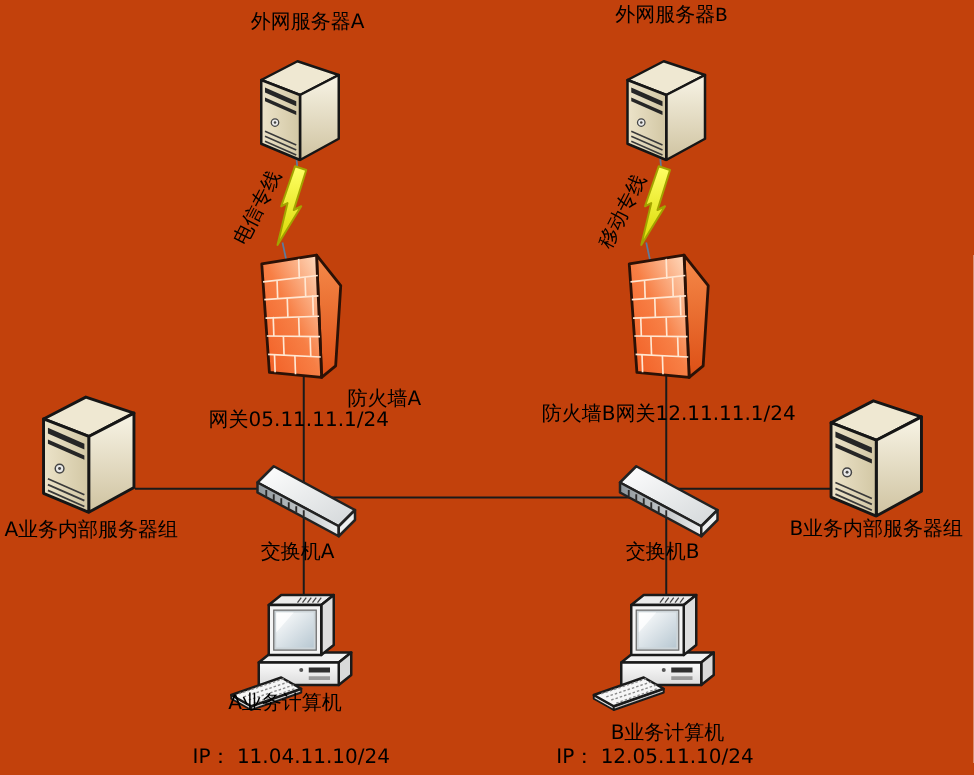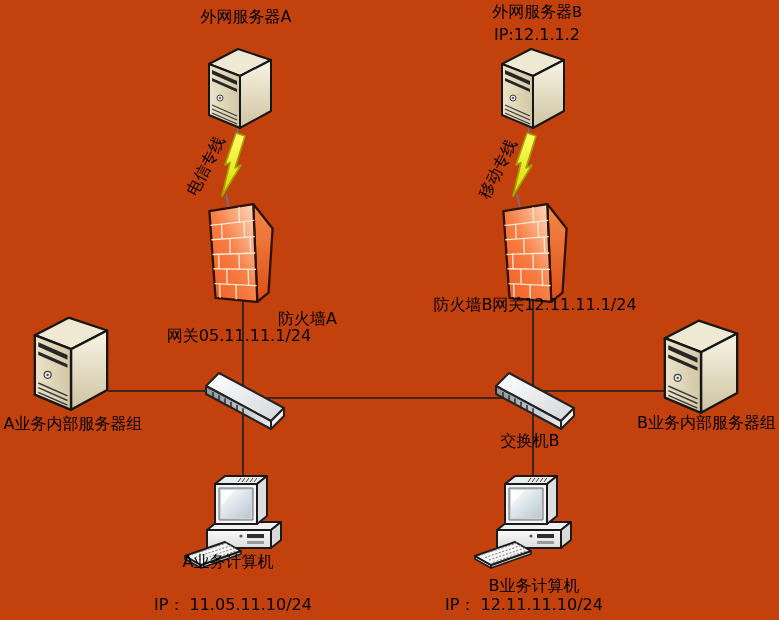--- a/index.html
+++ b/index.html
@@ -169,34 +169,34 @@
     <use href="#sym-switch" x="202" y="369" width="86" height="62"></use>
     <use href="#sym-switch" x="492" y="369" width="86" height="62"></use>
 
     <use href="#sym-pc" x="183" y="472" width="100" height="102"></use>
     <use href="#sym-pc" x="473" y="472" width="100" height="102"></use>
   </svg>
 
   <div class="lbl" style="left:146px;top:8px;width:200px;">外网服务器A</div>
 
   <div class="lbl" style="left:437px;top:4px;width:200px;font-family:Liberation Mono, monospace;">外网服务器B</div>
-  <div class="lbl" style="left:437px;top:26px;width:200px;">IP:12.1.1.2</div>
 
   <div class="lbl rot" style="left:166px;top:157px;width:80px;">电信专线</div>
   <div class="lbl rot" style="left:458px;top:160px;width:80px;">移动专线</div>
 
   <div class="lbl" style="left:137px;top:310px;width:200px;text-align:right;">防火墙A</div>
   <div class="lbl" style="left:139px;top:327px;width:200px;">网关05.11.11.1/24</div>
 
-  <div class="lbl" style="left:425px;top:296px;width:220px;">防火墙B网关12.11.11.1/24</div>
-
+  <div class="lbl" style="left:425px;top:322px;width:220px;">防火墙B网关12.11.11.1/24</div>
+
+  <div class="lbl" style="left:138px;top:432px;width:200px;">交换机A</div>
   <div class="lbl" style="left:430px;top:432px;width:200px;">交换机B</div>
 
   <div class="lbl" style="left:0px;top:415px;width:146px;">A业务内部服务器组</div>
-  <div class="lbl" style="left:626px;top:414px;width:150px;text-align:right;">B业务内部服务器组</div>
+  <div class="lbl" style="left:626px;top:414px;width:150px;">B业务内部服务器组</div>
 
   <div class="lbl" style="left:128px;top:553px;width:200px;">A业务计算机</div>
-  <div class="lbl" style="left:133px;top:596px;width:200px;">IP： 11.05.11.10/24</div>
+  <div class="lbl" style="left:133px;top:596px;width:200px;">IP： 11.04.11.10/24</div>
 
   <div class="lbl" style="left:434px;top:577px;width:200px;">B业务计算机</div>
-  <div class="lbl" style="left:424px;top:596px;width:200px;">IP： 12.11.11.10/24</div>
+  <div class="lbl" style="left:424px;top:596px;width:200px;">IP： 12.05.11.10/24</div>
 
 </div>
 
 </body></html>

